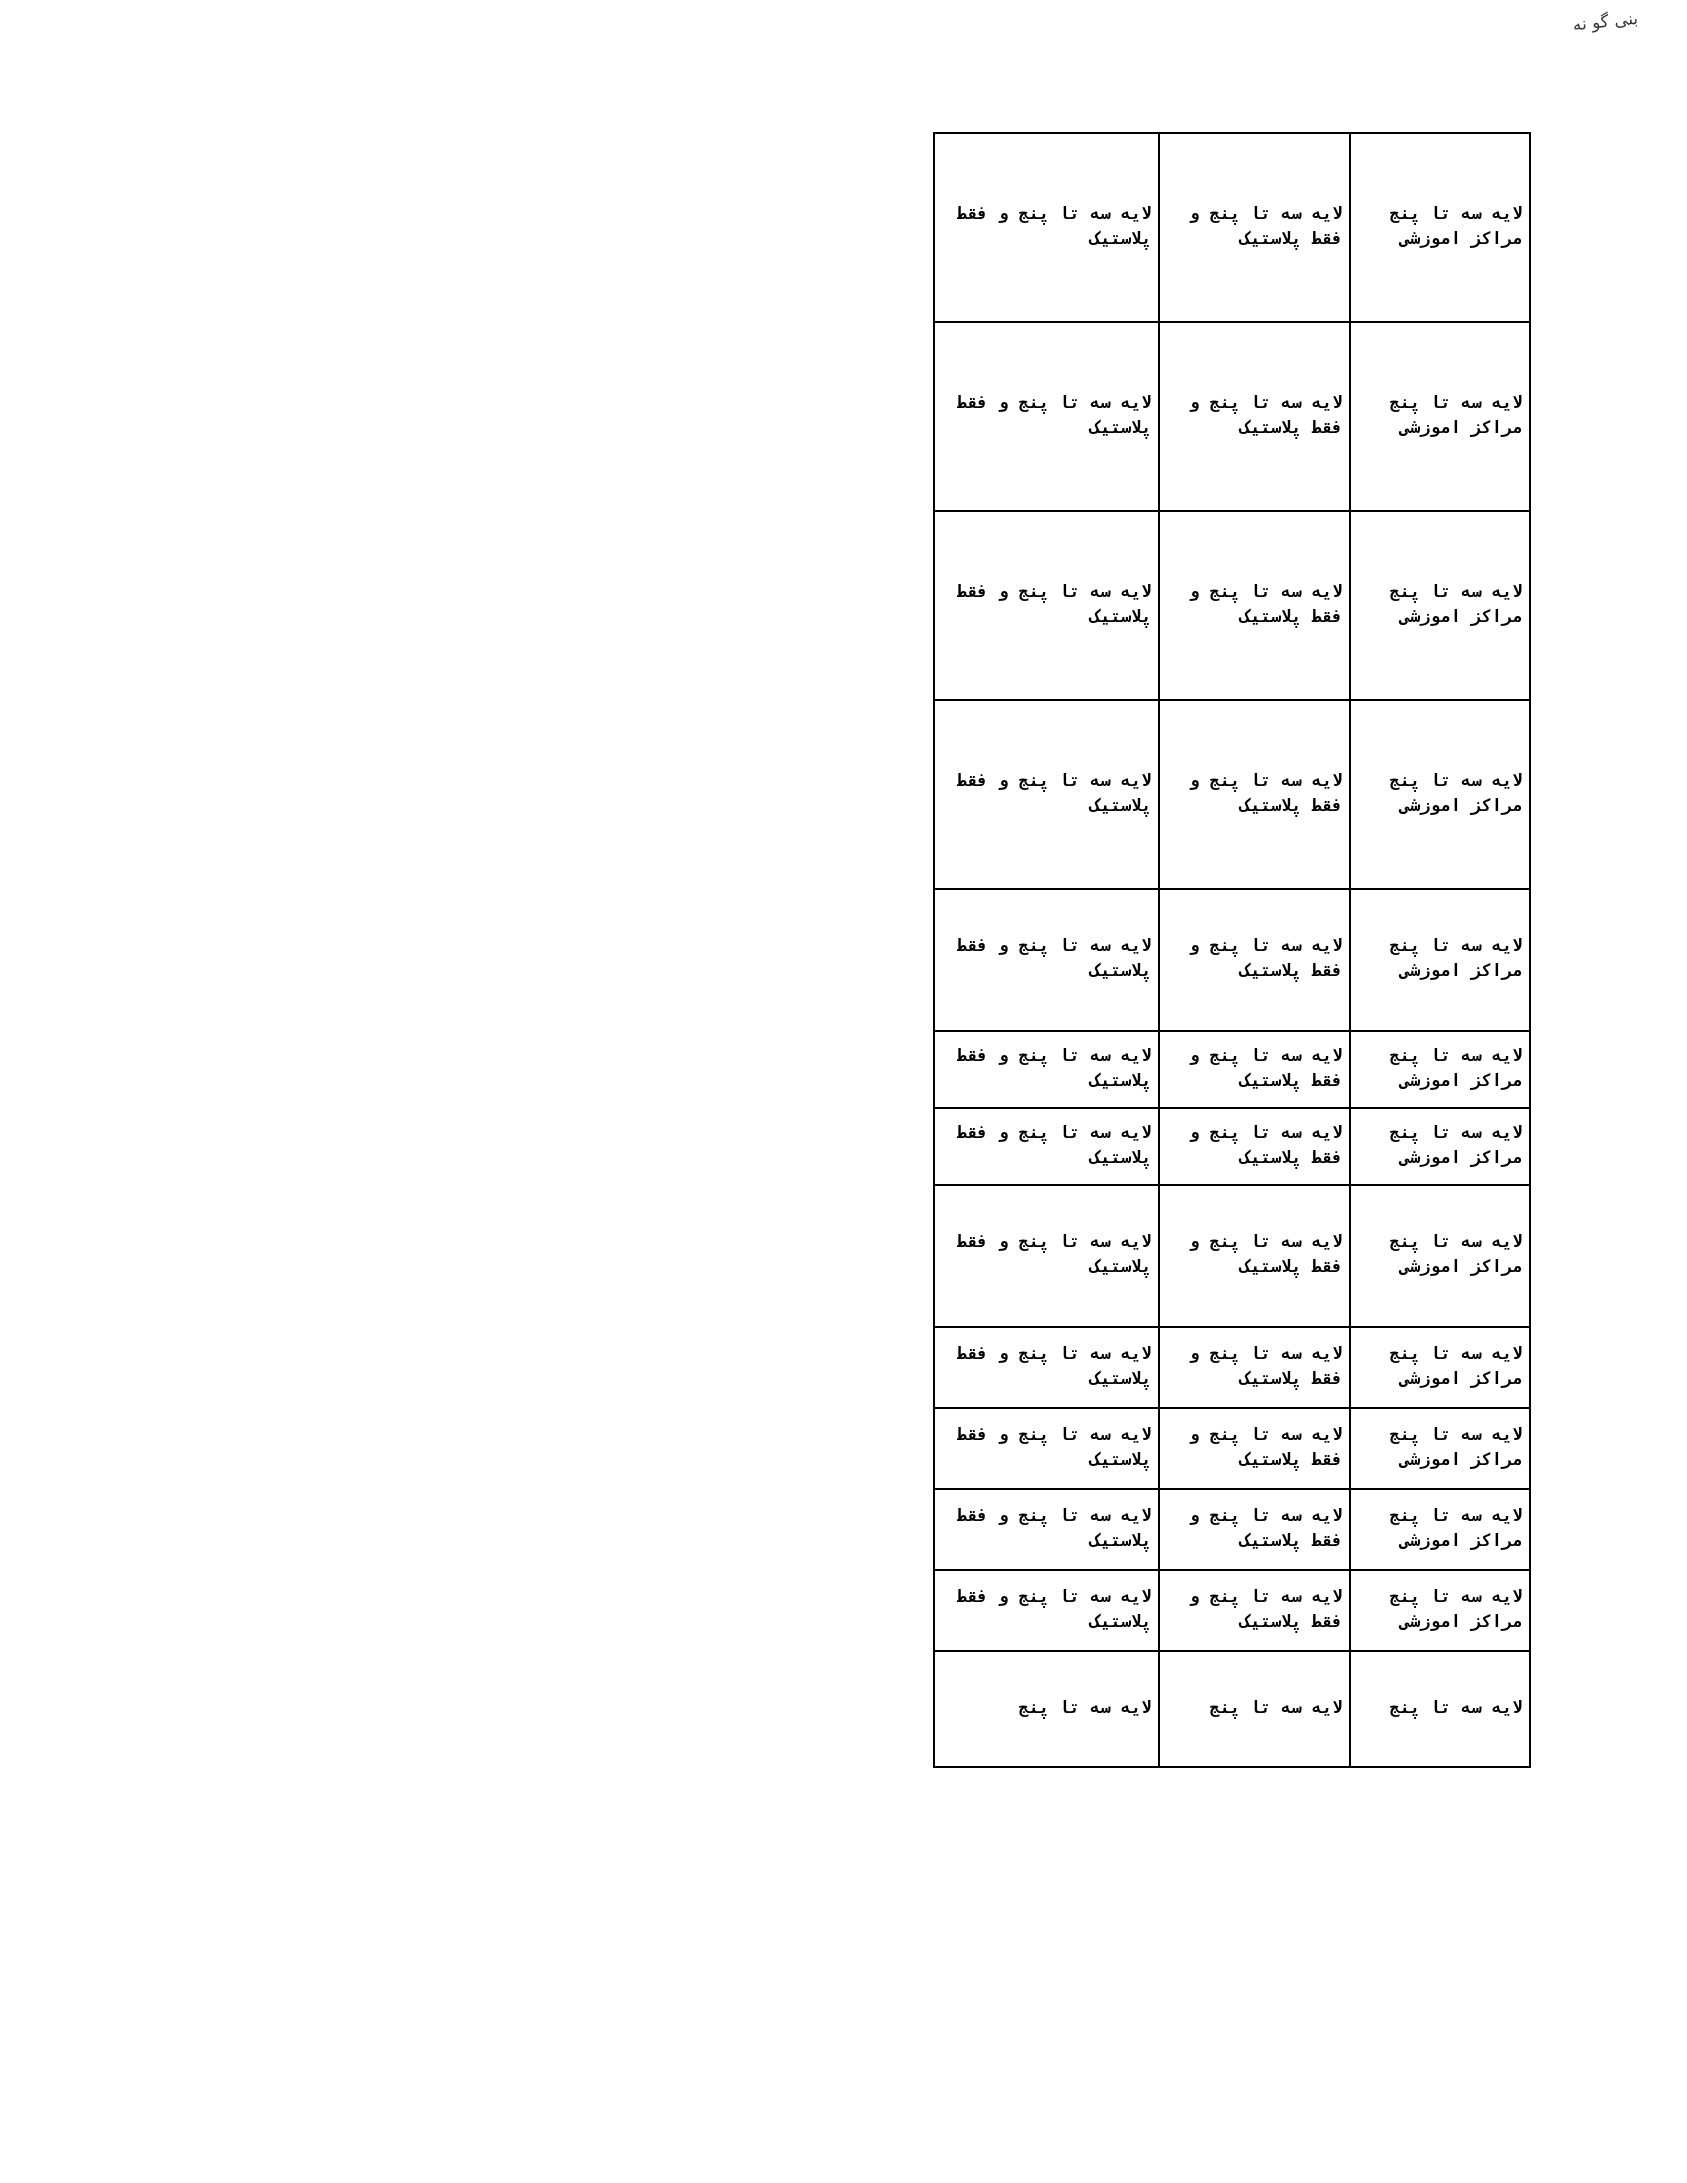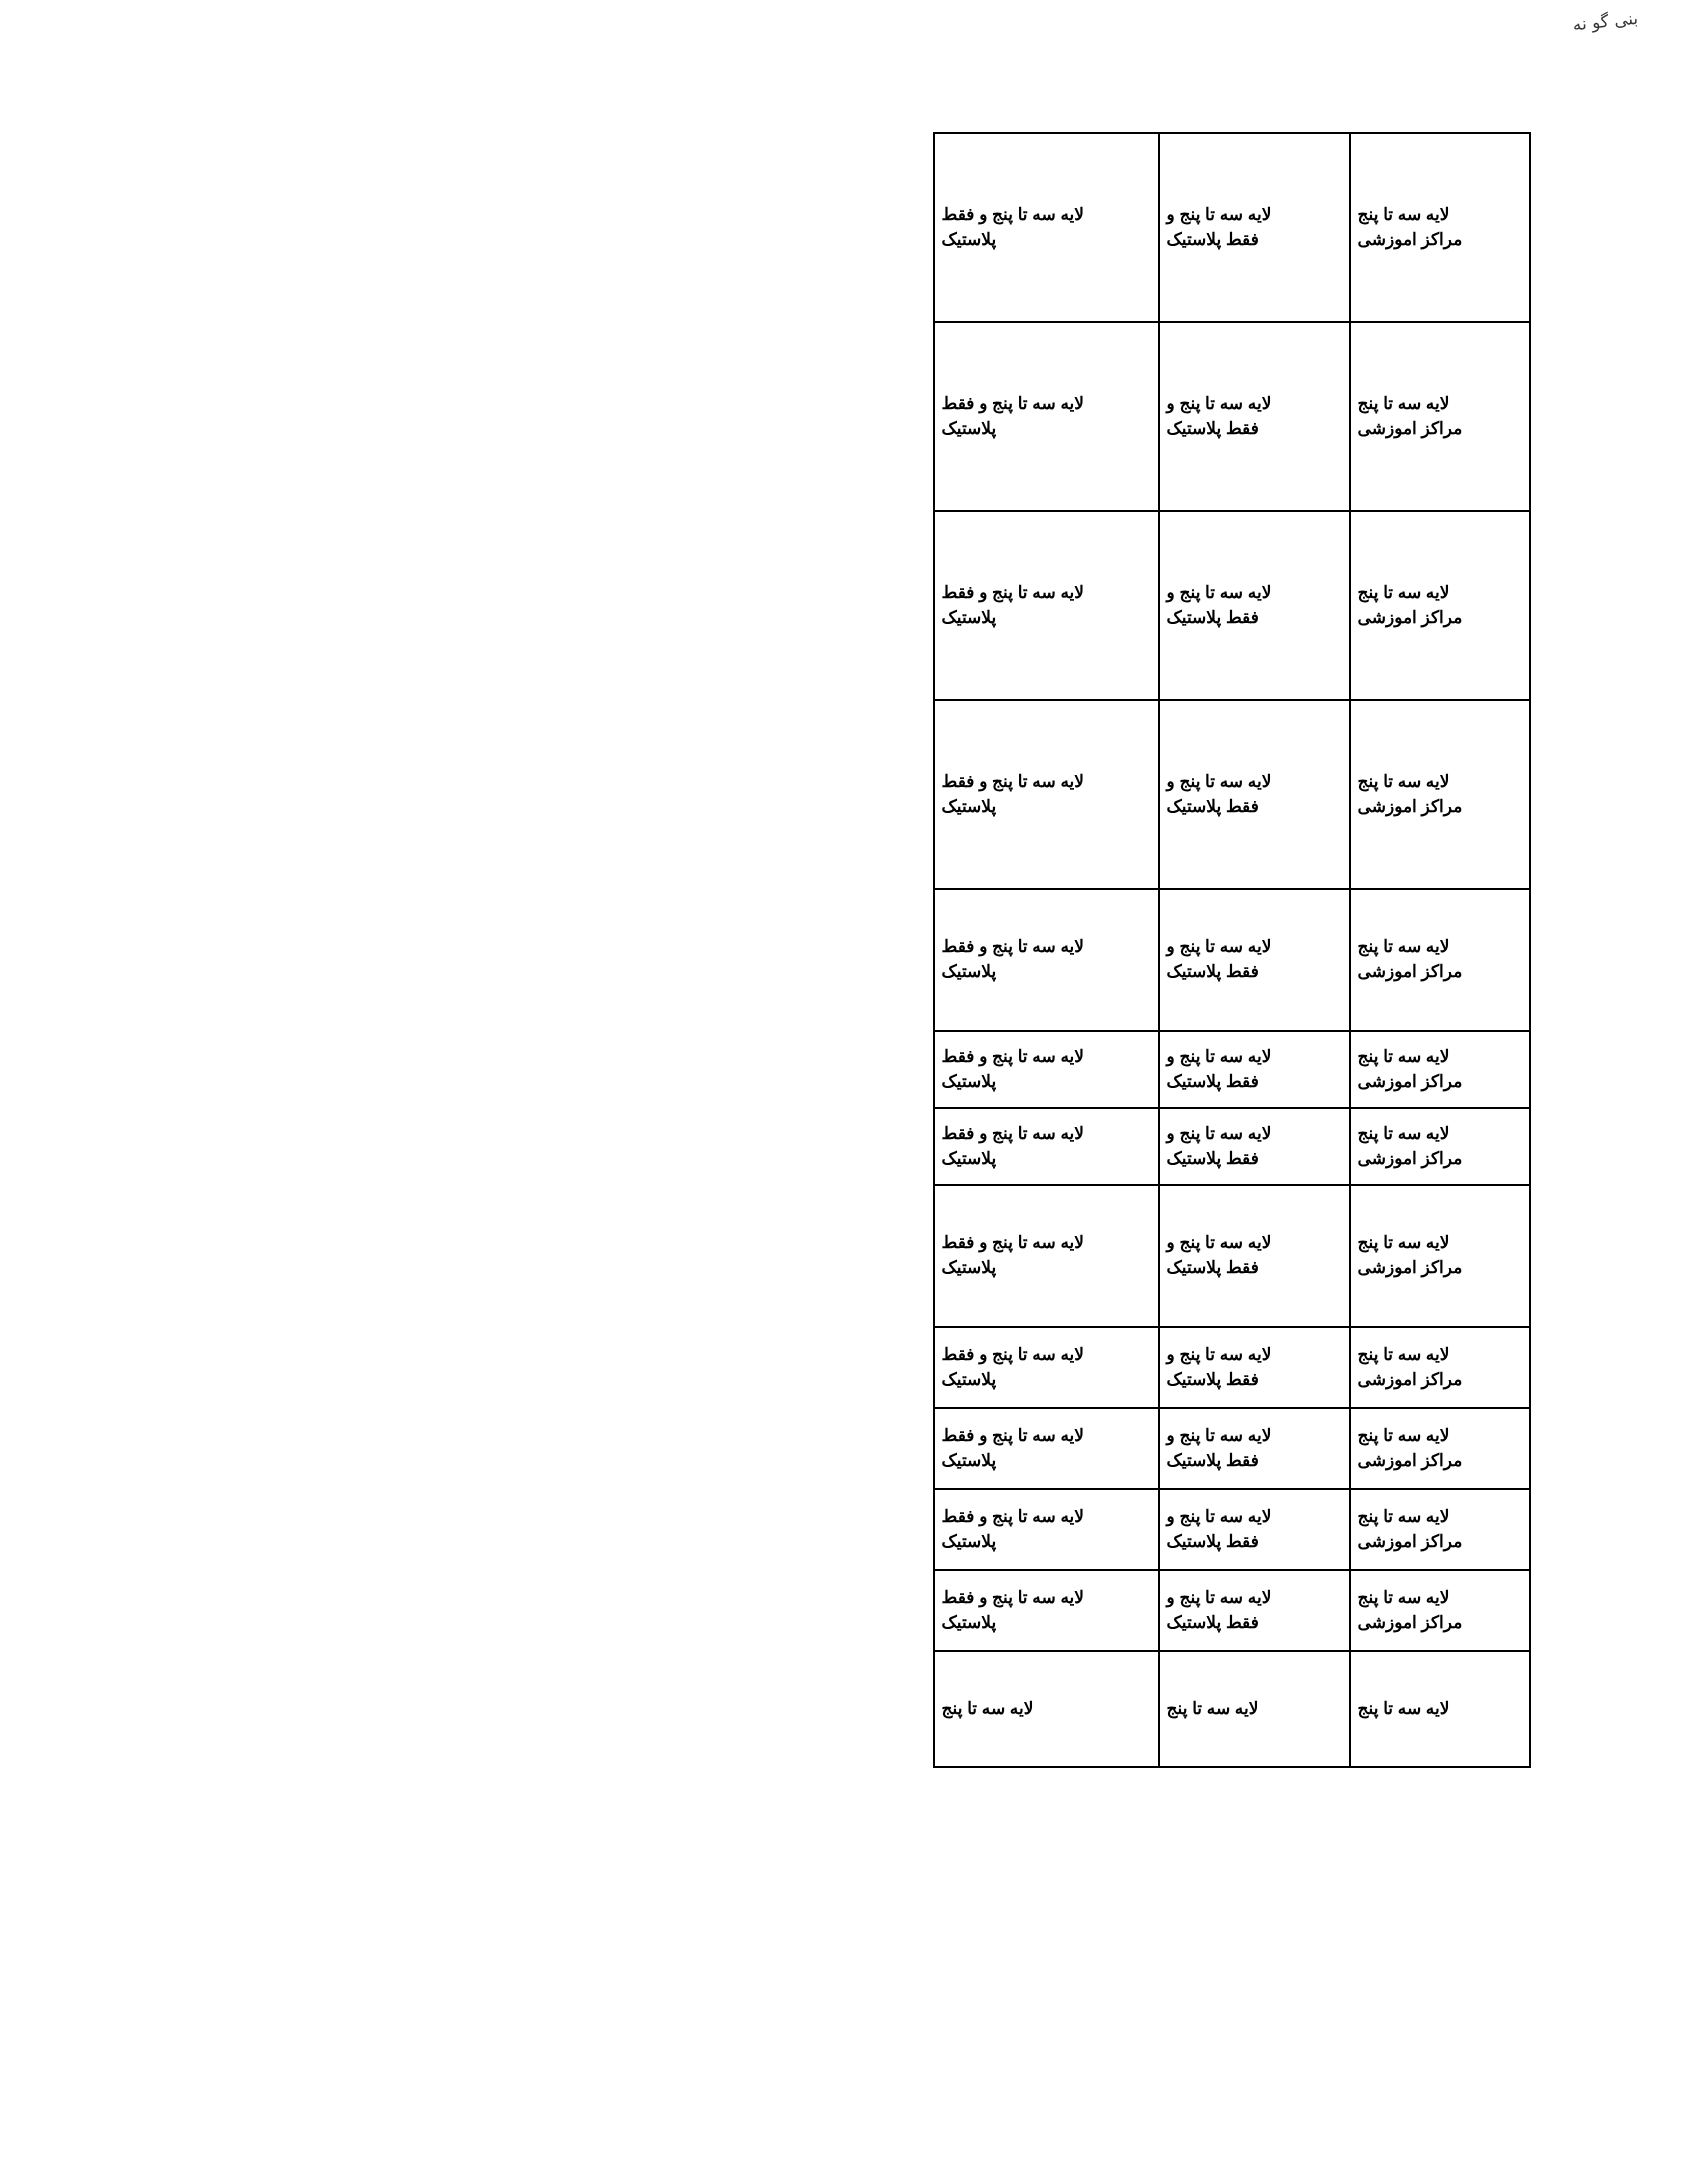--- a/index.html
+++ b/index.html
@@ -47,27 +47,27 @@
     direction: rtl;
   }
 
   .doc-table col.c1 { width: 180px; }
   .doc-table col.c2 { width: 191px; }
   .doc-table col.c3 { width: 225px; }
 
   .doc-table td {
     border: 2px solid #000000;
     vertical-align: middle;
-    text-align: left;
+    text-align: right;
     padding: 4px 6.6px;
     font-weight: bold;
     font-size: 17px;
     line-height: 1.45;
     color: #000000;
-    font-family: Liberation Sans, sans-serif;
+    font-family: Liberation Mono, monospace;
     white-space: pre-line;
   }
 
   
   tr.tall td { height: 179px; }
   tr.mid  td { height: 132px; }
   tr.short td { height: 67px; }
   tr.xshort td { height: 71px; }
   tr.last td { height: 106px; }
 </style>

